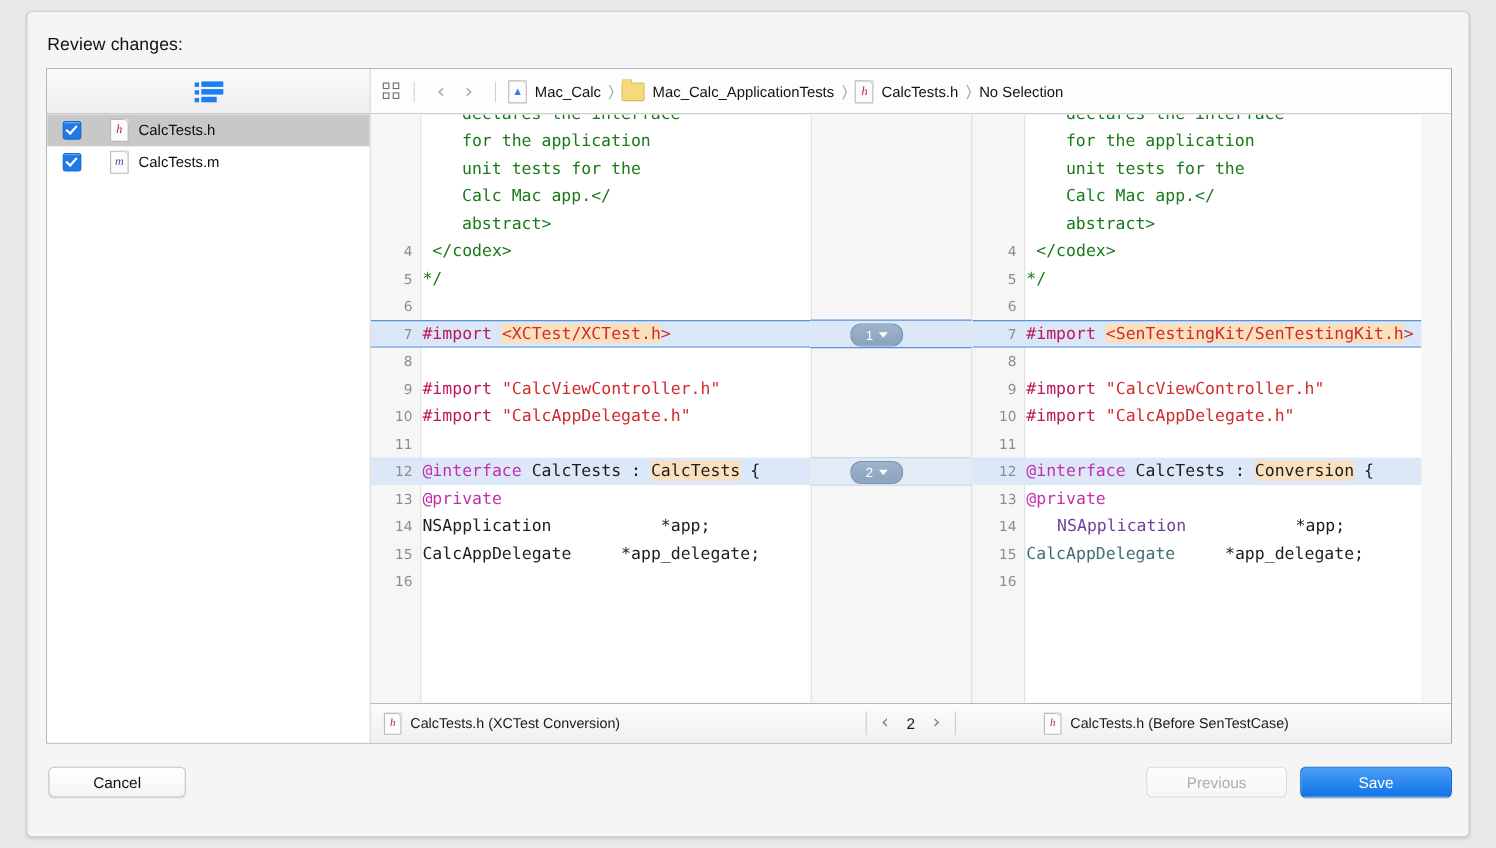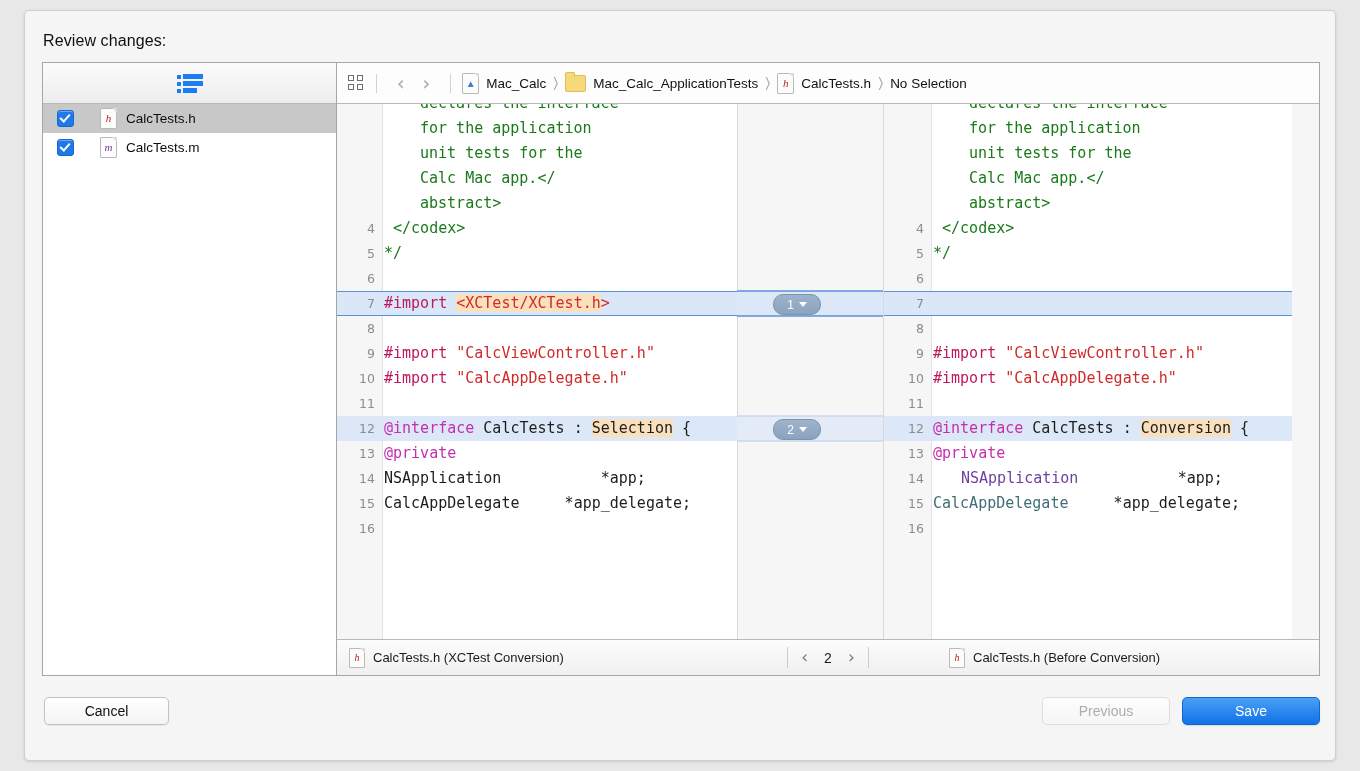--- a/index.html
+++ b/index.html
@@ -461,21 +461,21 @@
               <div class="cline">
                 <span class="lno">10</span>
                 <span class="ctext" style=""><span class="s-pre">#import </span><span class="s-str">"CalcAppDelegate.h"</span></span>
               </div>
               <div class="cline">
                 <span class="lno">11</span>
                 <span class="ctext" style=""></span>
               </div>
               <div class="cline hl-row">
                 <span class="lno">12</span>
-                <span class="ctext" style=""><span class="s-kw">@interface </span><span class="s-plain">CalcTests : </span><span class="s-plain s-mark">Selection</span><span class="s-plain"> {</span></span>
+                <span class="ctext" style=""><span class="s-kw">@interface </span><span class="s-plain">CalcTests : </span><span class="s-plain s-mark">CalcTests</span><span class="s-plain"> {</span></span>
               </div>
               <div class="cline">
                 <span class="lno">13</span>
                 <span class="ctext" style=""><span class="s-kw">@private</span></span>
               </div>
               <div class="cline">
                 <span class="lno">14</span>
                 <span class="ctext" style=""><span class="s-plain">NSApplication           *app;</span></span>
               </div>
               <div class="cline">
@@ -522,20 +522,21 @@
               <div class="cline">
                 <span class="lno">5</span>
                 <span class="ctext" style=""><span class="s-com">*/</span></span>
               </div>
               <div class="cline">
                 <span class="lno">6</span>
                 <span class="ctext" style=""></span>
               </div>
               <div class="cline hl-row hl-row-strong edge-both">
                 <span class="lno">7</span>
+                <span class="ctext" style=""><span class="s-pre">#import </span><span class="s-str"><span class="s-mark">&lt;SenTestingKit/SenTestingKit.h</span>&gt;</span></span>
               </div>
               <div class="cline">
                 <span class="lno">8</span>
                 <span class="ctext" style=""></span>
               </div>
               <div class="cline">
                 <span class="lno">9</span>
                 <span class="ctext" style=""><span class="s-pre">#import </span><span class="s-str">"CalcViewController.h"</span></span>
               </div>
               <div class="cline">
@@ -595,21 +596,21 @@
         </div>
         <div id="footer-pager">
           <span class="pager-divider"></span>
           <span class="pager-arrow">‹</span>
           <span class="pager-num">2</span>
           <span class="pager-arrow">›</span>
           <span class="pager-divider"></span>
         </div>
         <div class="footer-file" style="margin-left:auto; padding-right:0; width:370px;">
           <span class="footer-icon">h</span>
-          <span>CalcTests.h (Before Conversion)</span>
+          <span>CalcTests.h (Before SenTestCase)</span>
         </div>
       </div>
 
     </div>
   </div>
 
   <div class="btn" id="cancel-button">Cancel</div>
   <div class="btn" id="previous-button">Previous</div>
   <div class="btn" id="save-button">Save</div>
 </div>

